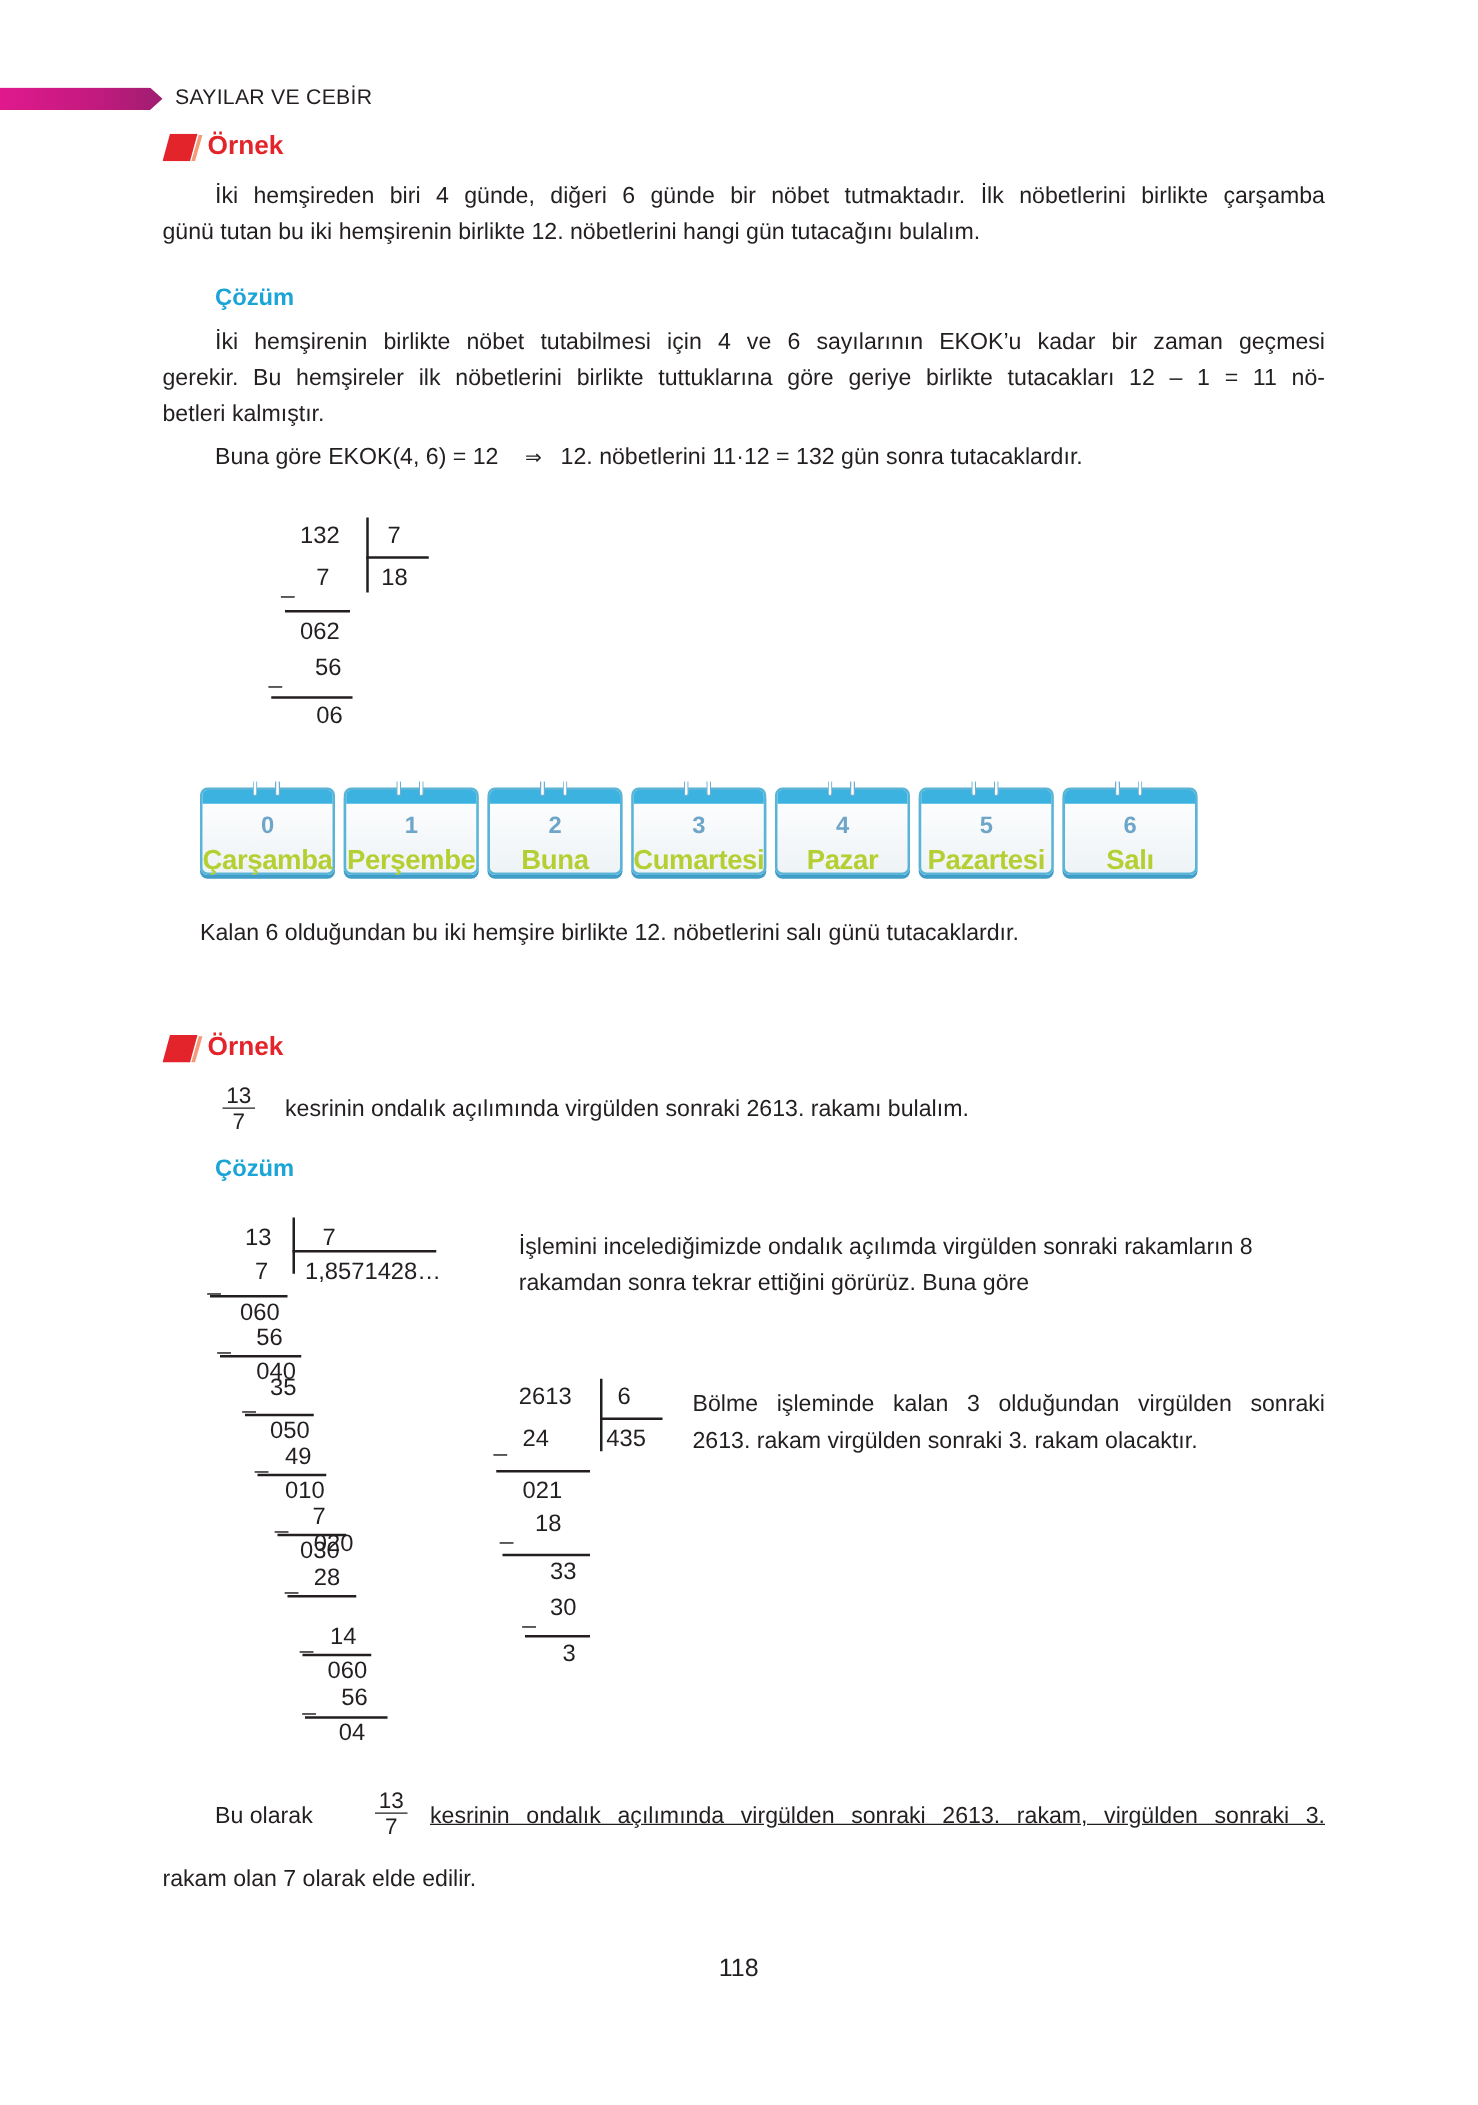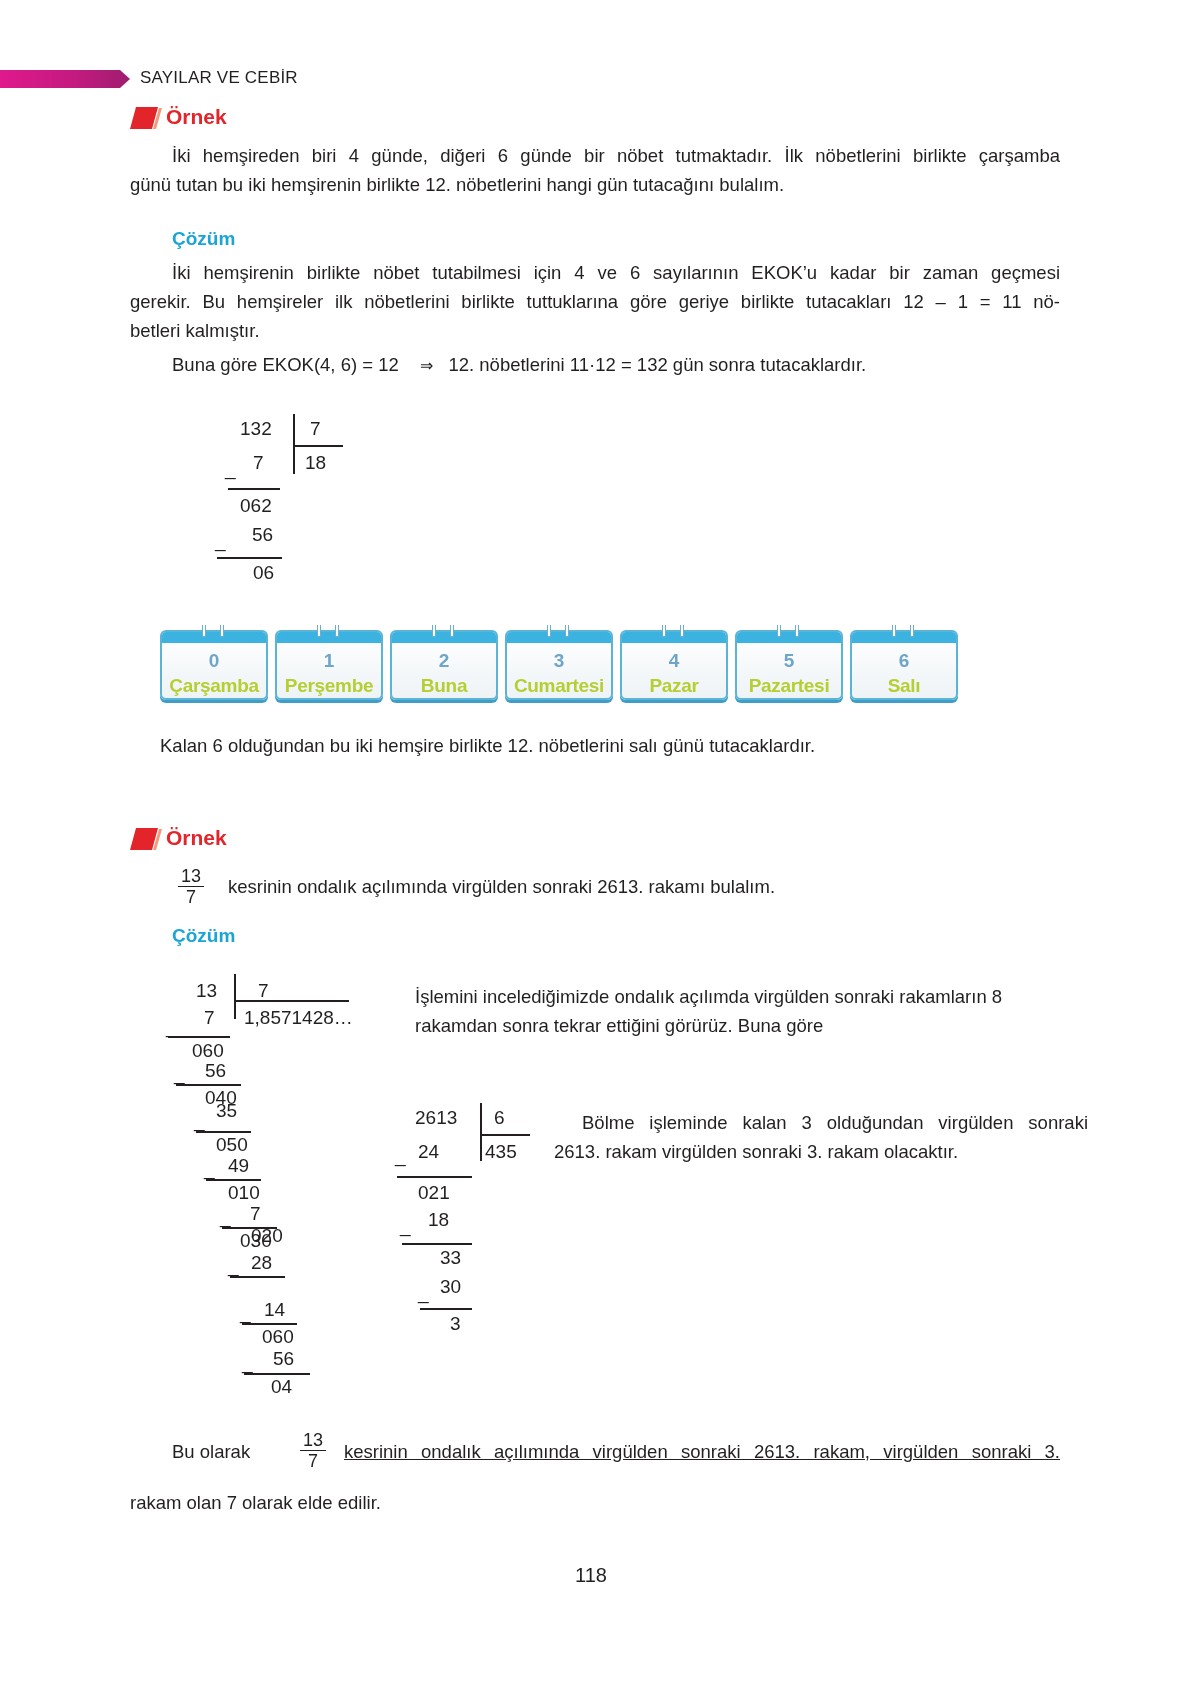--- a/index.html
+++ b/index.html
@@ -17,21 +17,21 @@
   .just { text-align: justify; text-align-last: justify; }
   .num { font-size: 19px; color: #231f20; }
   .hline { height: 1.5px; background: #231f20; }
   .vline { width: 2px; background: #231f20; }
   .cal { width: 108px; height: 76px; }
   .cal-box { position: absolute; left: 0; top: 6px; width: 108px; height: 70px; border: 2px solid #5ab4d6;
     border-radius: 6px; background: linear-gradient(#ffffff, #eef3f6); box-shadow: 0 3px 0 #3f9dc7; }
   .cal-top { position: absolute; left: 0; top: 0; right: 0; height: 11px; background: #3bb2e0; border-radius: 4px 4px 0 0; }
   .ring { position: absolute; top: -7px; width: 4px; height: 12px; border: 1.5px solid #6aaed0; border-top: none; border-radius: 0 0 3px 3px; background: #fff; }
   .cal-num { position: absolute; left: 0; right: 0; top: 18px; text-align: center; font-size: 19px; font-weight: bold; color: #6ea5c8; }
-  .cal-day { position: absolute; left: -4px; right: -4px; top: 43px; text-align: center; font-size: 19px; font-weight: bold; color: #b5cf33; white-space: nowrap; letter-spacing: -0.3px; }
+  .cal-day { position: absolute; left: -4px; right: -4px; top: 43px; text-align: center; font-size: 22px; font-weight: bold; color: #b5cf33; white-space: nowrap; letter-spacing: -0.3px; }
   .frac { display: inline-block; text-align: center; font-size: 18px; line-height: 20px; }
   .frac .n { display: block; border-bottom: 1.5px solid #231f20; padding: 0 3px; }
   .frac .d { display: block; }
   .page-num { left: 0; width: 1182px; top: 1564px; text-align: center; font-size: 20px; }
 </style>
 </head>
 <body>
 
 <div class="abs header-bar"></div>
 <div class="abs header-title">SAYILAR VE CEBİR</div>
@@ -221,21 +221,21 @@
   <div class="abs num" style="left:400px; top:1215px;">_</div>
   <div class="abs num" style="left:428px; top:1209px;">18</div>
   <div class="abs hline" style="left:402px; top:1243px; width:70px;"></div>
   <div class="abs num" style="left:440px; top:1247px;">33</div>
   <div class="abs num" style="left:418px; top:1282px;">_</div>
   <div class="abs num" style="left:440px; top:1276px;">30</div>
   <div class="abs hline" style="left:420px; top:1308px; width:52px;"></div>
   <div class="abs num" style="left:450px; top:1313px;">3</div>
 </div>
 
-<div class="abs p just" style="left:554px; top:1108px; width:506px;margin-left:28px;">Bölme işleminde kalan 3 olduğundan virgülden sonraki</div>
+<div class="abs p just" style="left:554px; top:1108px; width:506px;">Bölme işleminde kalan 3 olduğundan virgülden sonraki</div>
 <div class="abs p" style="left:554px; top:1137px;">2613. rakam virgülden sonraki 3. rakam olacaktır.</div>
 
 <div class="abs p" style="left:172px; top:1437px;">Bu olarak</div>
 <div class="abs" style="left:300px; top:1430px;">
   <span class="frac"><span class="n">13</span><span class="d">7</span></span>
 </div>
 <div class="abs p just" style="left:344px; top:1437px; width:716px;text-decoration:underline;">kesrinin ondalık açılımında virgülden sonraki 2613. rakam, virgülden sonraki 3.</div>
 <div class="abs p" style="left:130px; top:1488px;">rakam olan 7 olarak elde edilir.</div>
 
 <div class="abs page-num">118</div>

